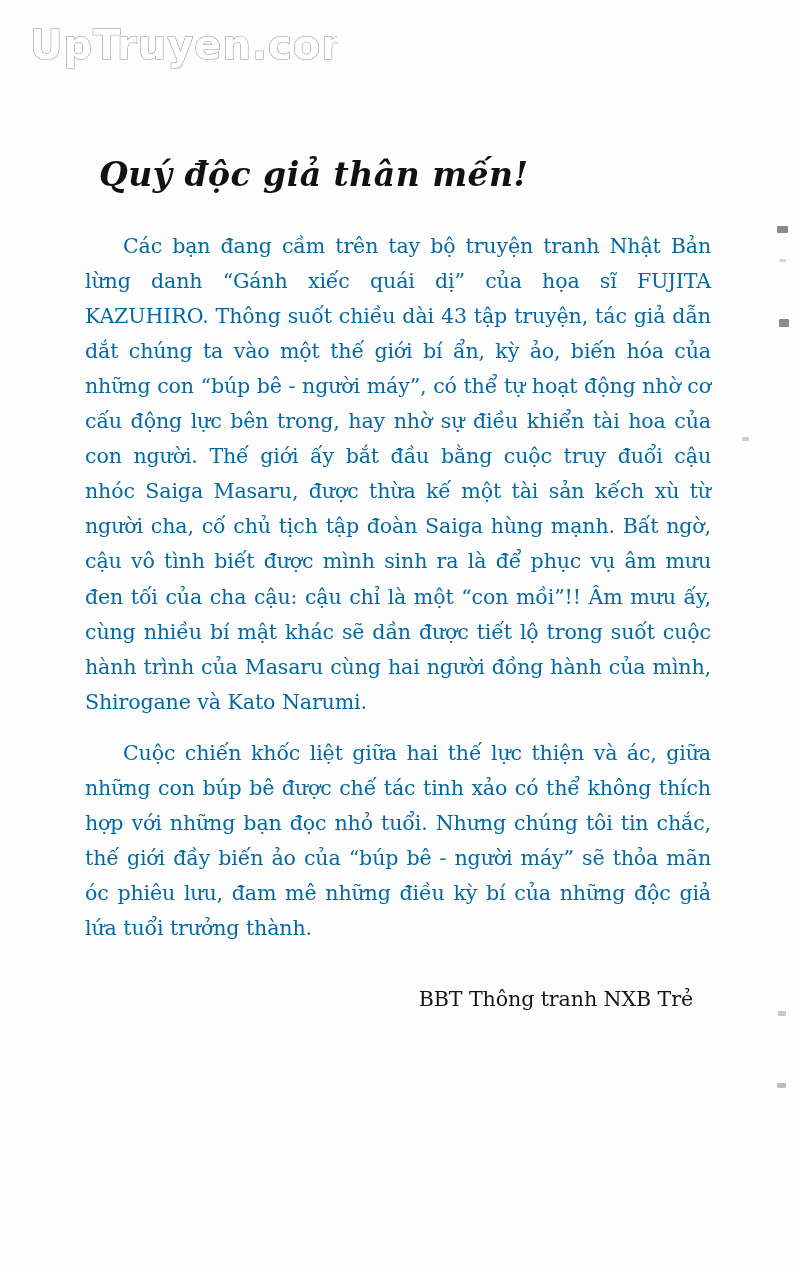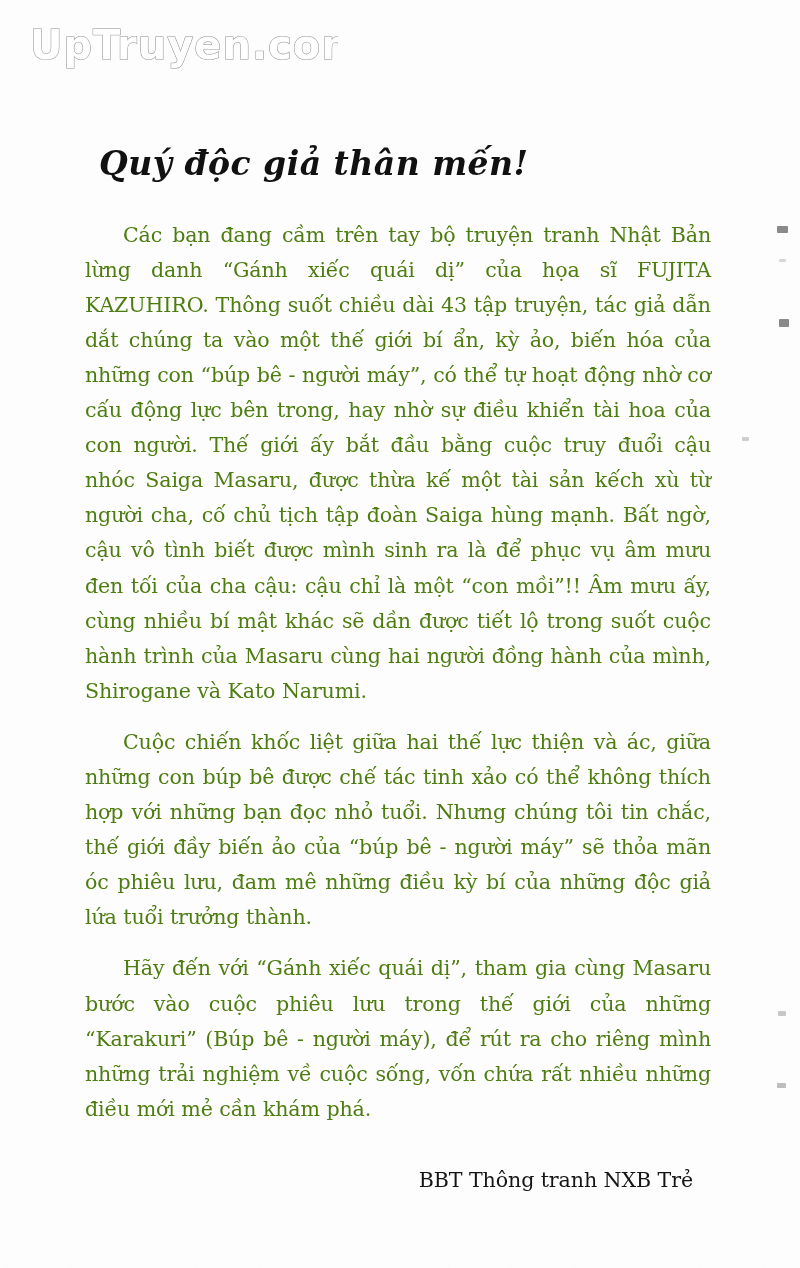--- a/index.html
+++ b/index.html
@@ -76,33 +76,33 @@
     width: 626px;
   }
 
   #letter-title {
     font-family: "DejaVu Serif", "Liberation Serif", serif;
     font-style: italic;
     font-weight: 700;
     font-size: 33px;
     line-height: 1.2;
     letter-spacing: 0.5px;
-    margin: 4px 0 34px 14px;
+    margin: 15px 0 34px 14px;
     color: #111111;
     white-space: nowrap;
   }
 
   .letter-paragraph {
     font-family: "DejaVu Serif", "Liberation Serif", serif;
     font-size: 20.6px;
     line-height: 35.1px;
     text-align: justify;
     text-justify: inter-word;
     margin: 0;
-    color: #4d7c0f;
+    color: #0369a1;
     letter-spacing: -0.15px;
     word-spacing: 0.2px;
     text-indent: 38px;
     hyphens: none;
   }
   .letter-paragraph + .letter-paragraph { margin-top: 16px; }
 
   #letter-signature {
     font-family: "DejaVu Serif", "Liberation Serif", serif;
     font-size: 20.6px;
@@ -136,18 +136,17 @@
   <div class="edge-mark" style="left:777px; top:1083px; width:9px; height:5px; opacity:0.3;"></div>
 
   <div id="letter">
 
     <h1 id="letter-title">Quý độc giả thân mến!</h1>
 
     <p class="letter-paragraph">Các bạn đang cầm trên tay bộ truyện tranh Nhật Bản lừng danh “Gánh xiếc quái dị” của họa sĩ FUJITA KAZUHIRO. Thông suốt chiều dài 43 tập truyện, tác giả dẫn dắt chúng ta vào một thế giới bí ẩn, kỳ ảo, biến hóa của những con “búp bê - người máy”, có thể tự hoạt động nhờ cơ cấu động lực bên trong, hay nhờ sự điều khiển tài hoa của con người. Thế giới ấy bắt đầu bằng cuộc truy đuổi cậu nhóc Saiga Masaru, được thừa kế một tài sản kếch xù từ người cha, cố chủ tịch tập đoàn Saiga hùng mạnh. Bất ngờ, cậu vô tình biết được mình sinh ra là để phục vụ âm mưu đen tối của cha cậu: cậu chỉ là một “con mồi”!! Âm mưu ấy, cùng nhiều bí mật khác sẽ dần được tiết lộ trong suốt cuộc hành trình của Masaru cùng hai người đồng hành của mình, Shirogane và Kato Narumi.</p>
 
     <p class="letter-paragraph">Cuộc chiến khốc liệt giữa hai thế lực thiện và ác, giữa những con búp bê được chế tác tinh xảo có thể không thích hợp với những bạn đọc nhỏ tuổi. Nhưng chúng tôi tin chắc, thế giới đầy biến ảo của “búp bê - người máy” sẽ thỏa mãn óc phiêu lưu, đam mê những điều kỳ bí của những độc giả lứa tuổi trưởng thành.</p>
 
-    <p class="letter-paragraph">Hãy đến với “Gánh xiếc quái dị”, tham gia cùng Masaru bước vào cuộc phiêu lưu trong thế giới của những “Karakuri” (Búp bê - người máy), để rút ra cho riêng mình những   trải nghiệm về cuộc sống, vốn chứa rất nhiều những điều mới mẻ cần khám phá.</p>
 
     <div id="letter-signature">BBT Thông tranh NXB Trẻ</div>
   </div>
 
 </div>
 
 </body></html>

